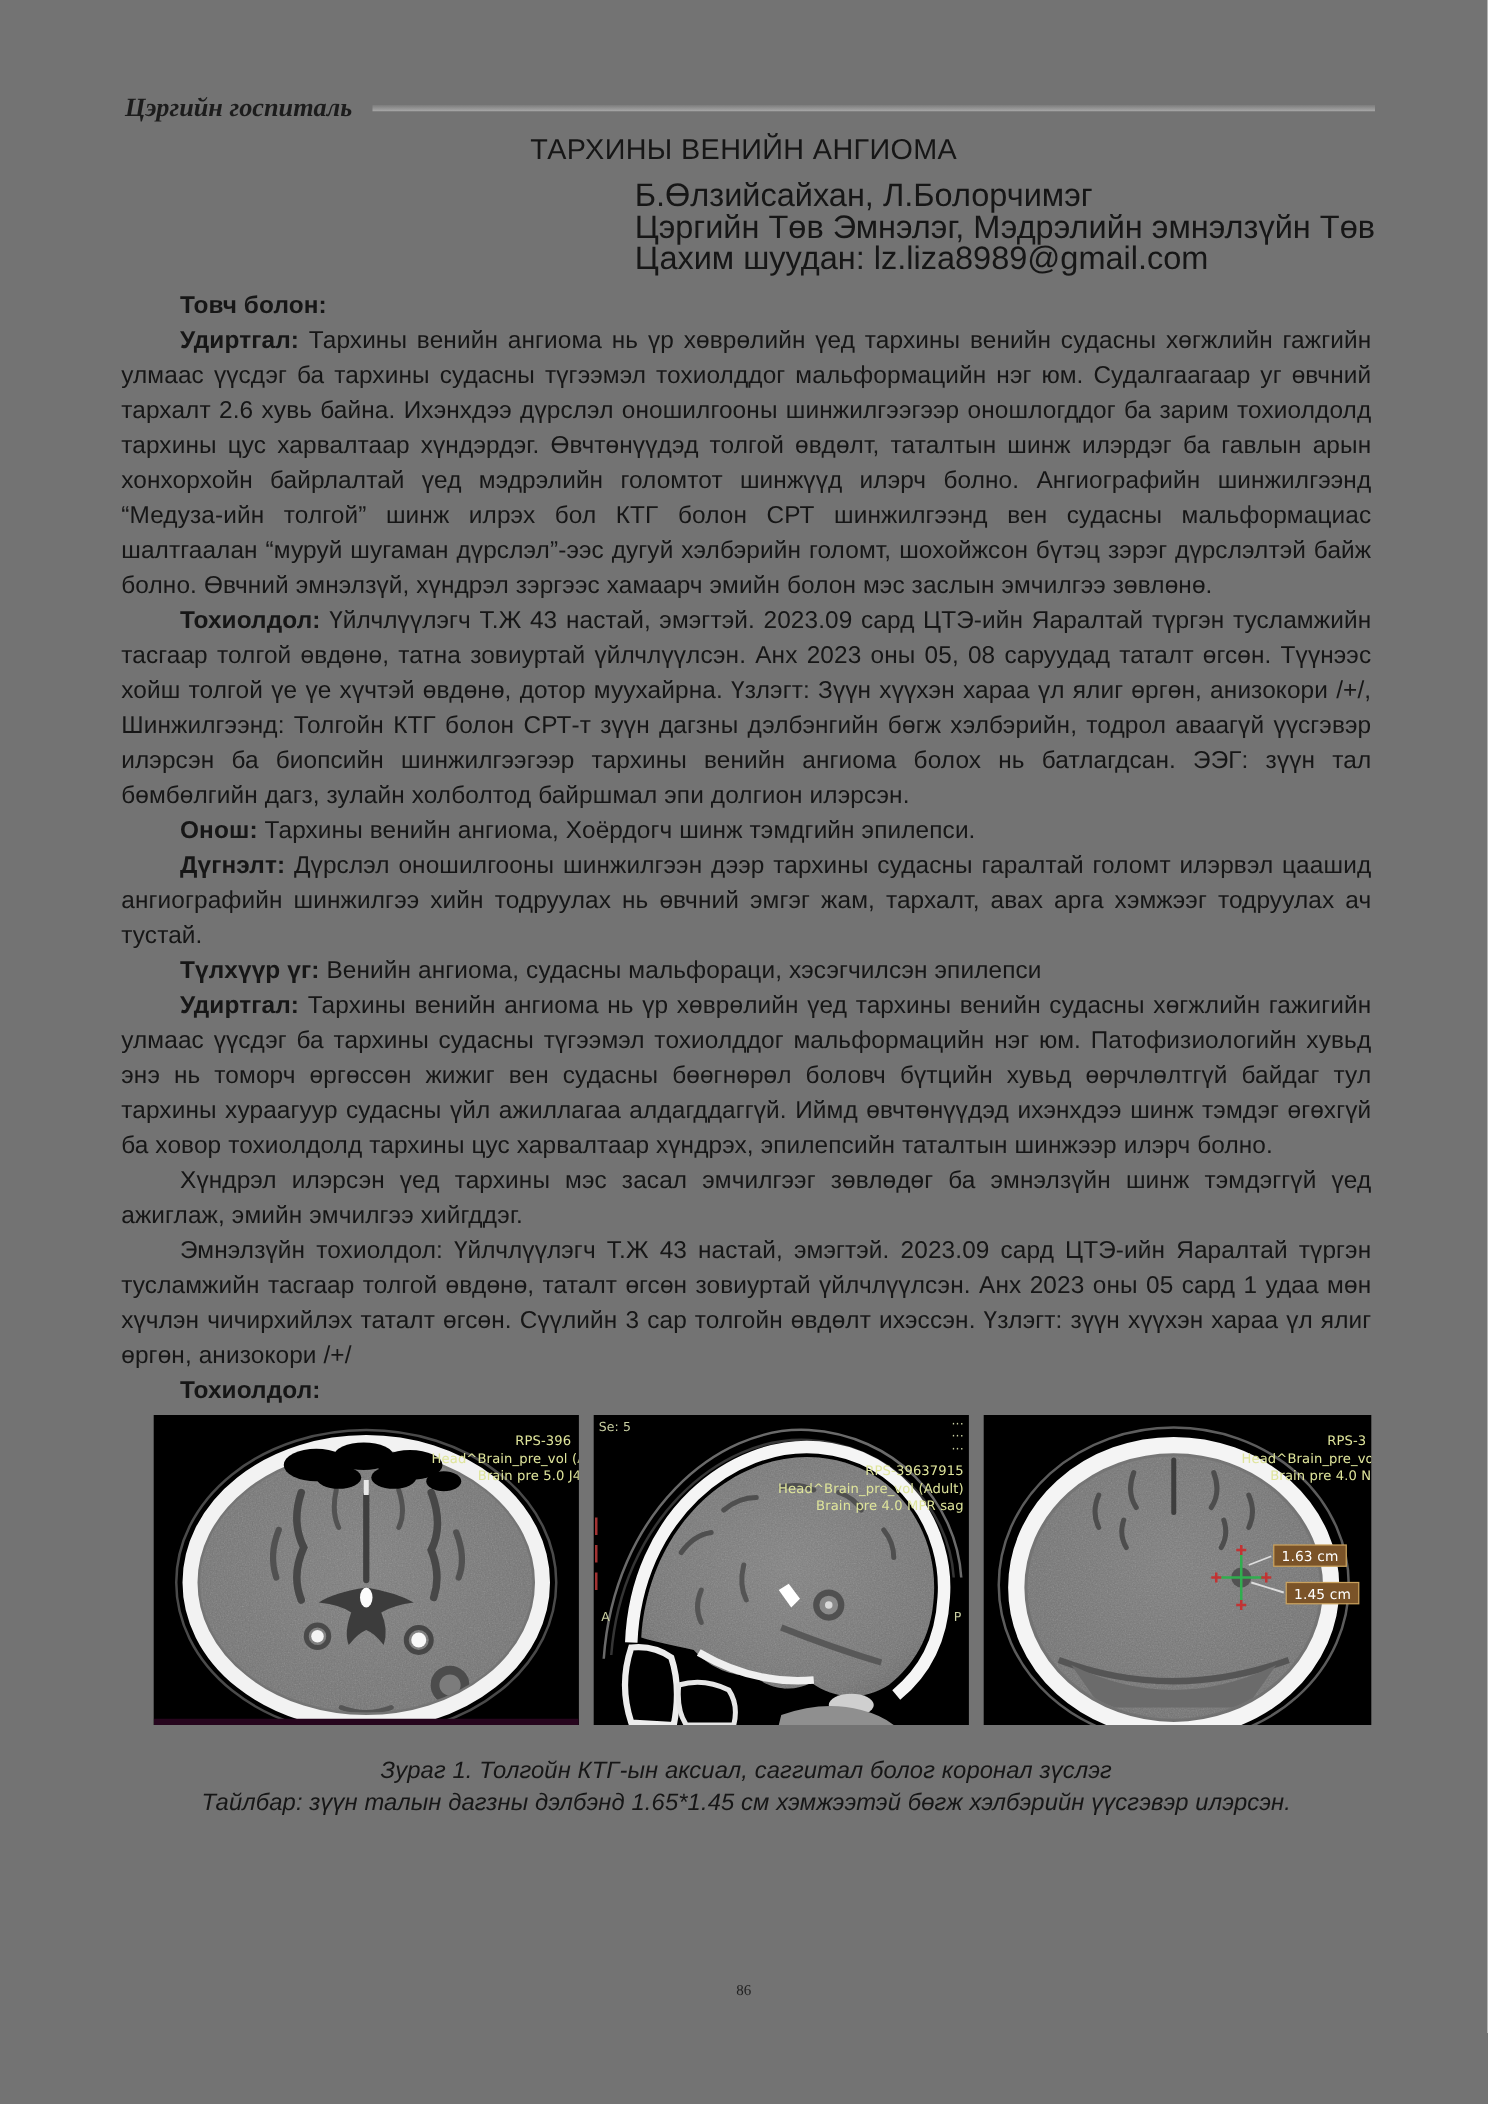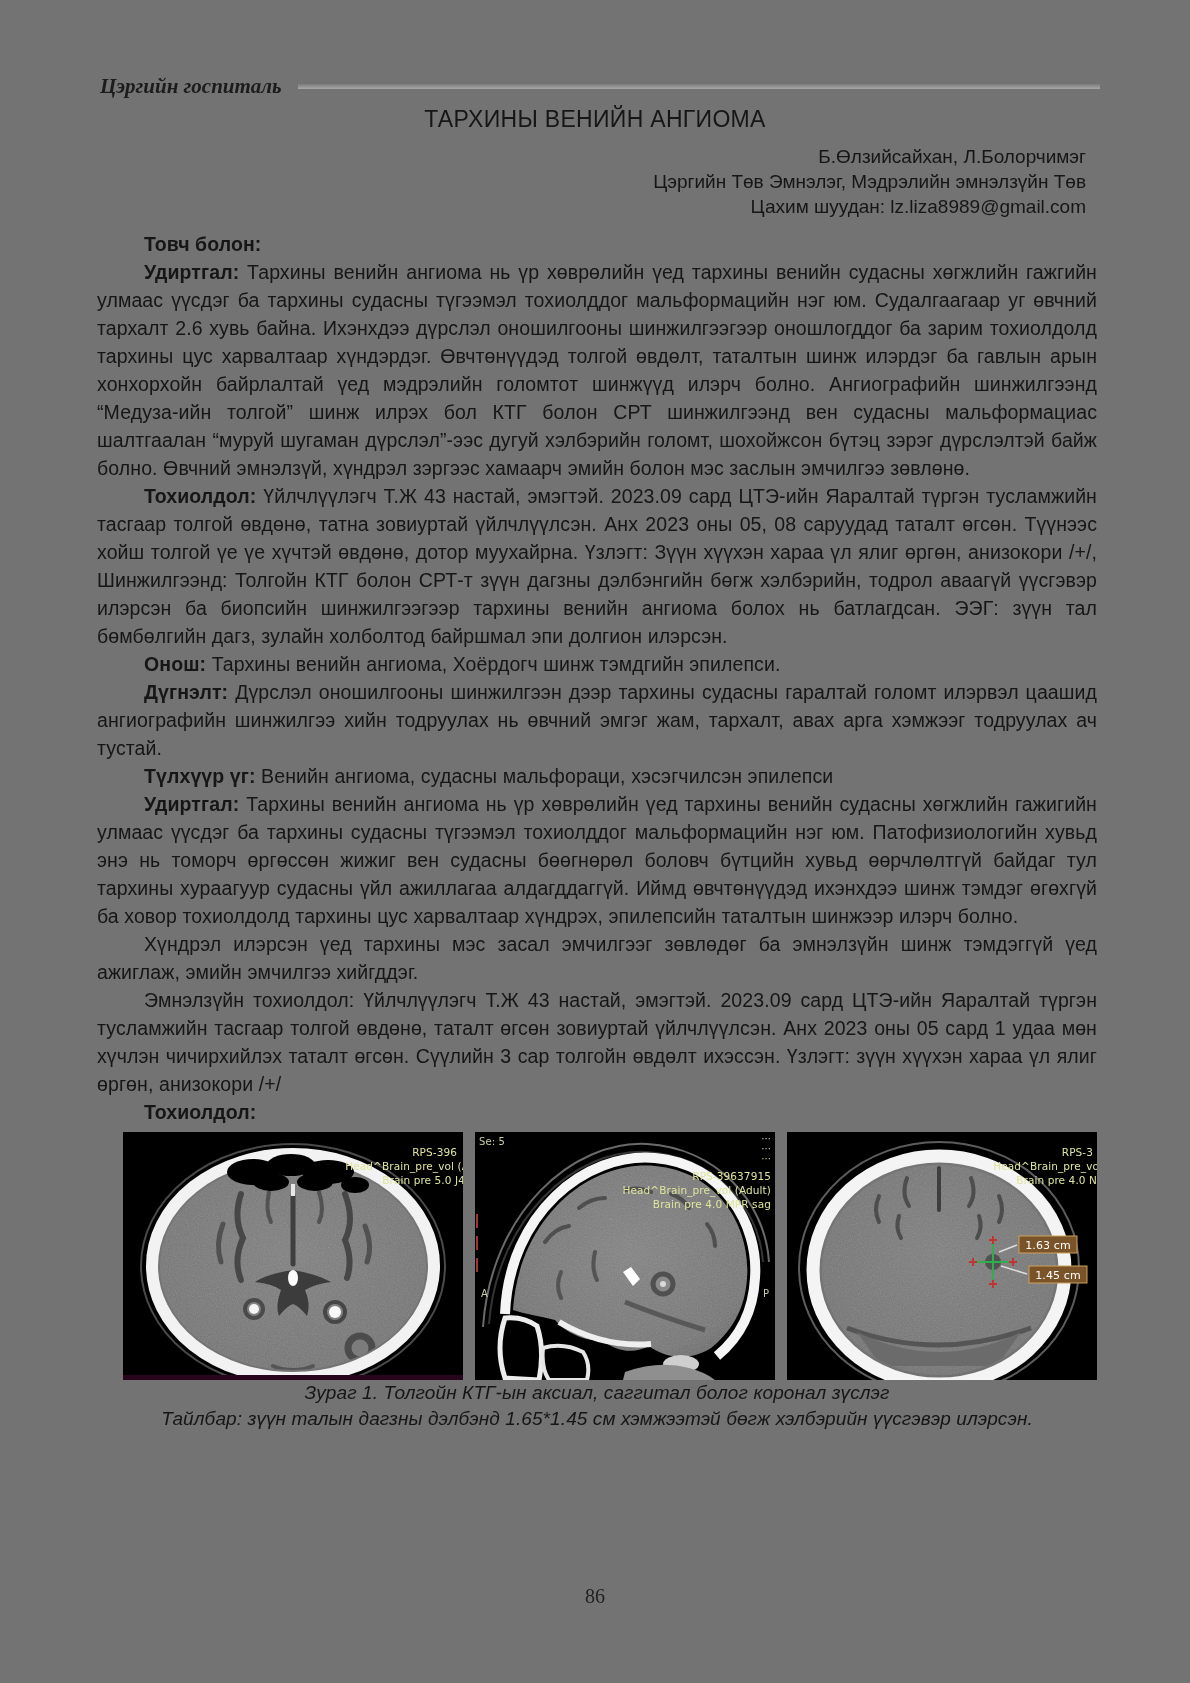--- a/index.html
+++ b/index.html
@@ -8,37 +8,37 @@
     background:#737373;color:#161616;overflow:hidden;
     font-family:"Liberation Sans",sans-serif;
   }
   
   .hdr{position:absolute;left:100px;right:90px;top:74px;display:flex;align-items:center;}
   .brand{font-family:"Liberation Serif",serif;font-style:italic;font-weight:bold;font-size:21px;color:#1c1c1c;white-space:nowrap;}
   .rule{flex:1;height:5px;margin-left:16px;background:linear-gradient(#7c7c7c,#a8a8a8);}
   
   .title{position:absolute;left:0;right:0;top:106px;margin:0;text-align:center;
          font-size:23px;font-weight:normal;letter-spacing:.3px;}
-  .authors{position:absolute;right:104px;top:144px;text-align:right;font-size:19px;line-height:25px;}
+  .authors{position:absolute;right:90px;top:144px;font-size:26px;line-height:25px;}
   
   .content{position:absolute;left:97px;right:93px;top:230px;
            font-size:19.5px;line-height:28px;text-align:justify;letter-spacing:.1px;}
   .content p{margin:0;text-indent:47px;}
   .content b{font-weight:bold;}
   
   .fig-row{display:flex;gap:12px;margin:6px 0 0 26px;}
   .ct{display:block;background:#000;}
   .ov{fill:#dfe59b;font-size:10.5px;font-family:"DejaVu Sans",sans-serif;}
   .ov-dim{fill:#c9cfa2;font-size:10px;font-family:"DejaVu Sans",sans-serif;}
   .meas{fill:#ffffff;font-size:11px;font-family:"DejaVu Sans",sans-serif;}
-  .caption{text-align:center;font-style:italic;font-size:19px;line-height:26px;}
+  .caption{margin-top:24px;text-align:center;font-style:italic;font-size:19px;line-height:26px;}
   .caption div{text-indent:0;}
   
   .pageno{position:absolute;left:0;right:0;top:1585px;text-align:center;
-          font-family:"Liberation Serif",serif;font-size:20px;color:#222;}
+          font-family:"Liberation Serif",serif;font-size:12px;color:#222;}
 </style>
 </head>
 <body>
 
 <div class="page">
 
   <div class="hdr">
     <span class="brand">Цэргийн госпиталь</span>
     <span class="rule"></span>
   </div>

